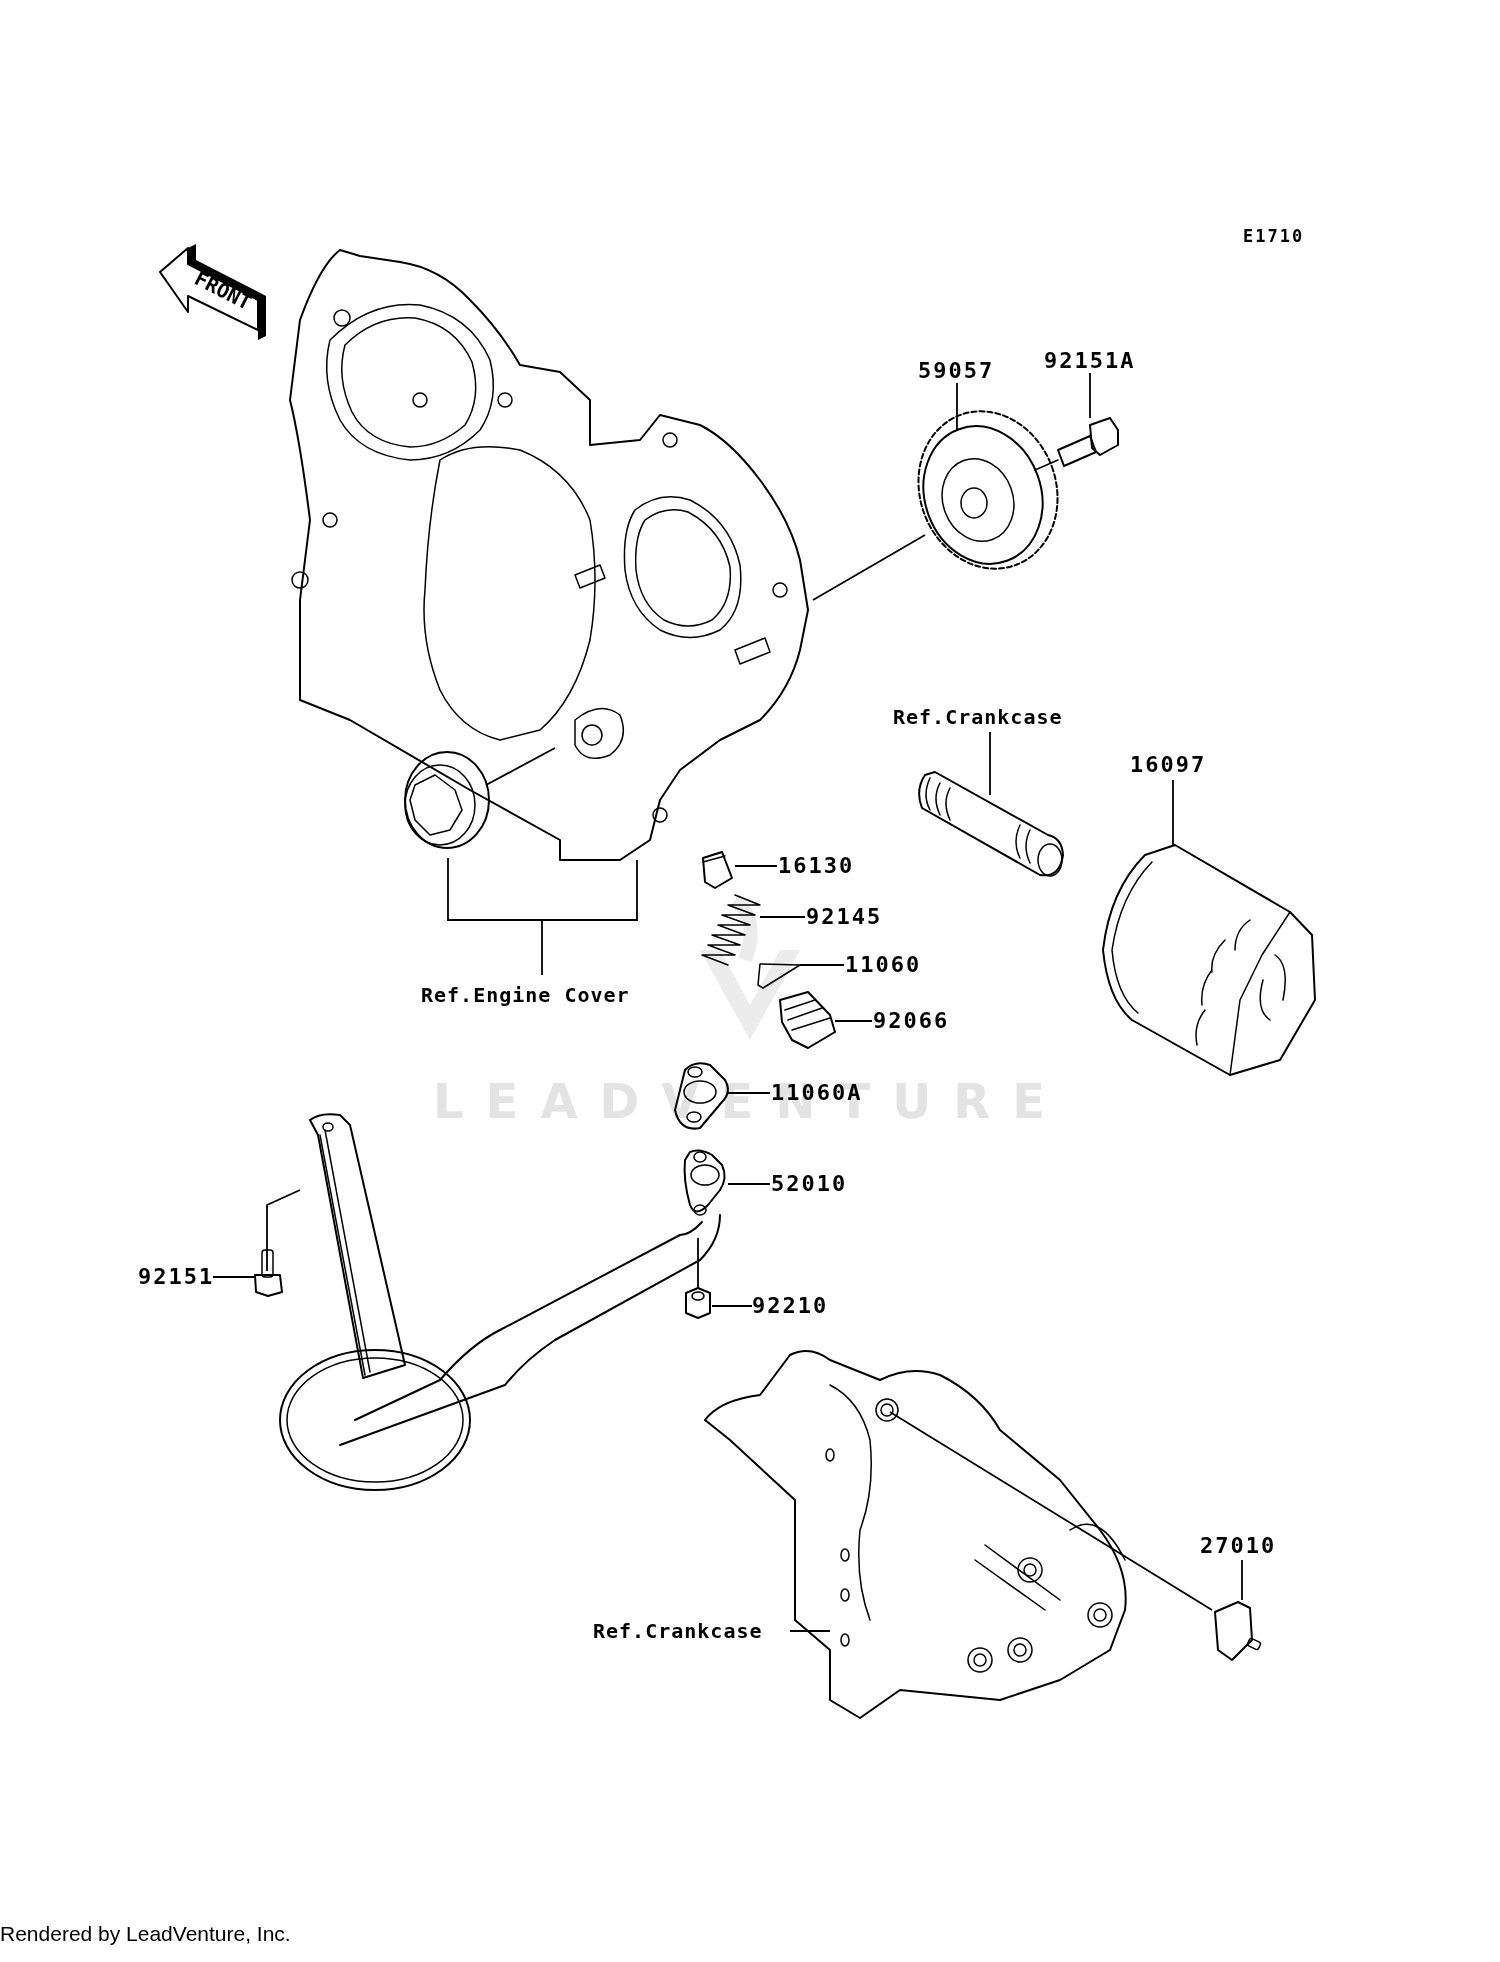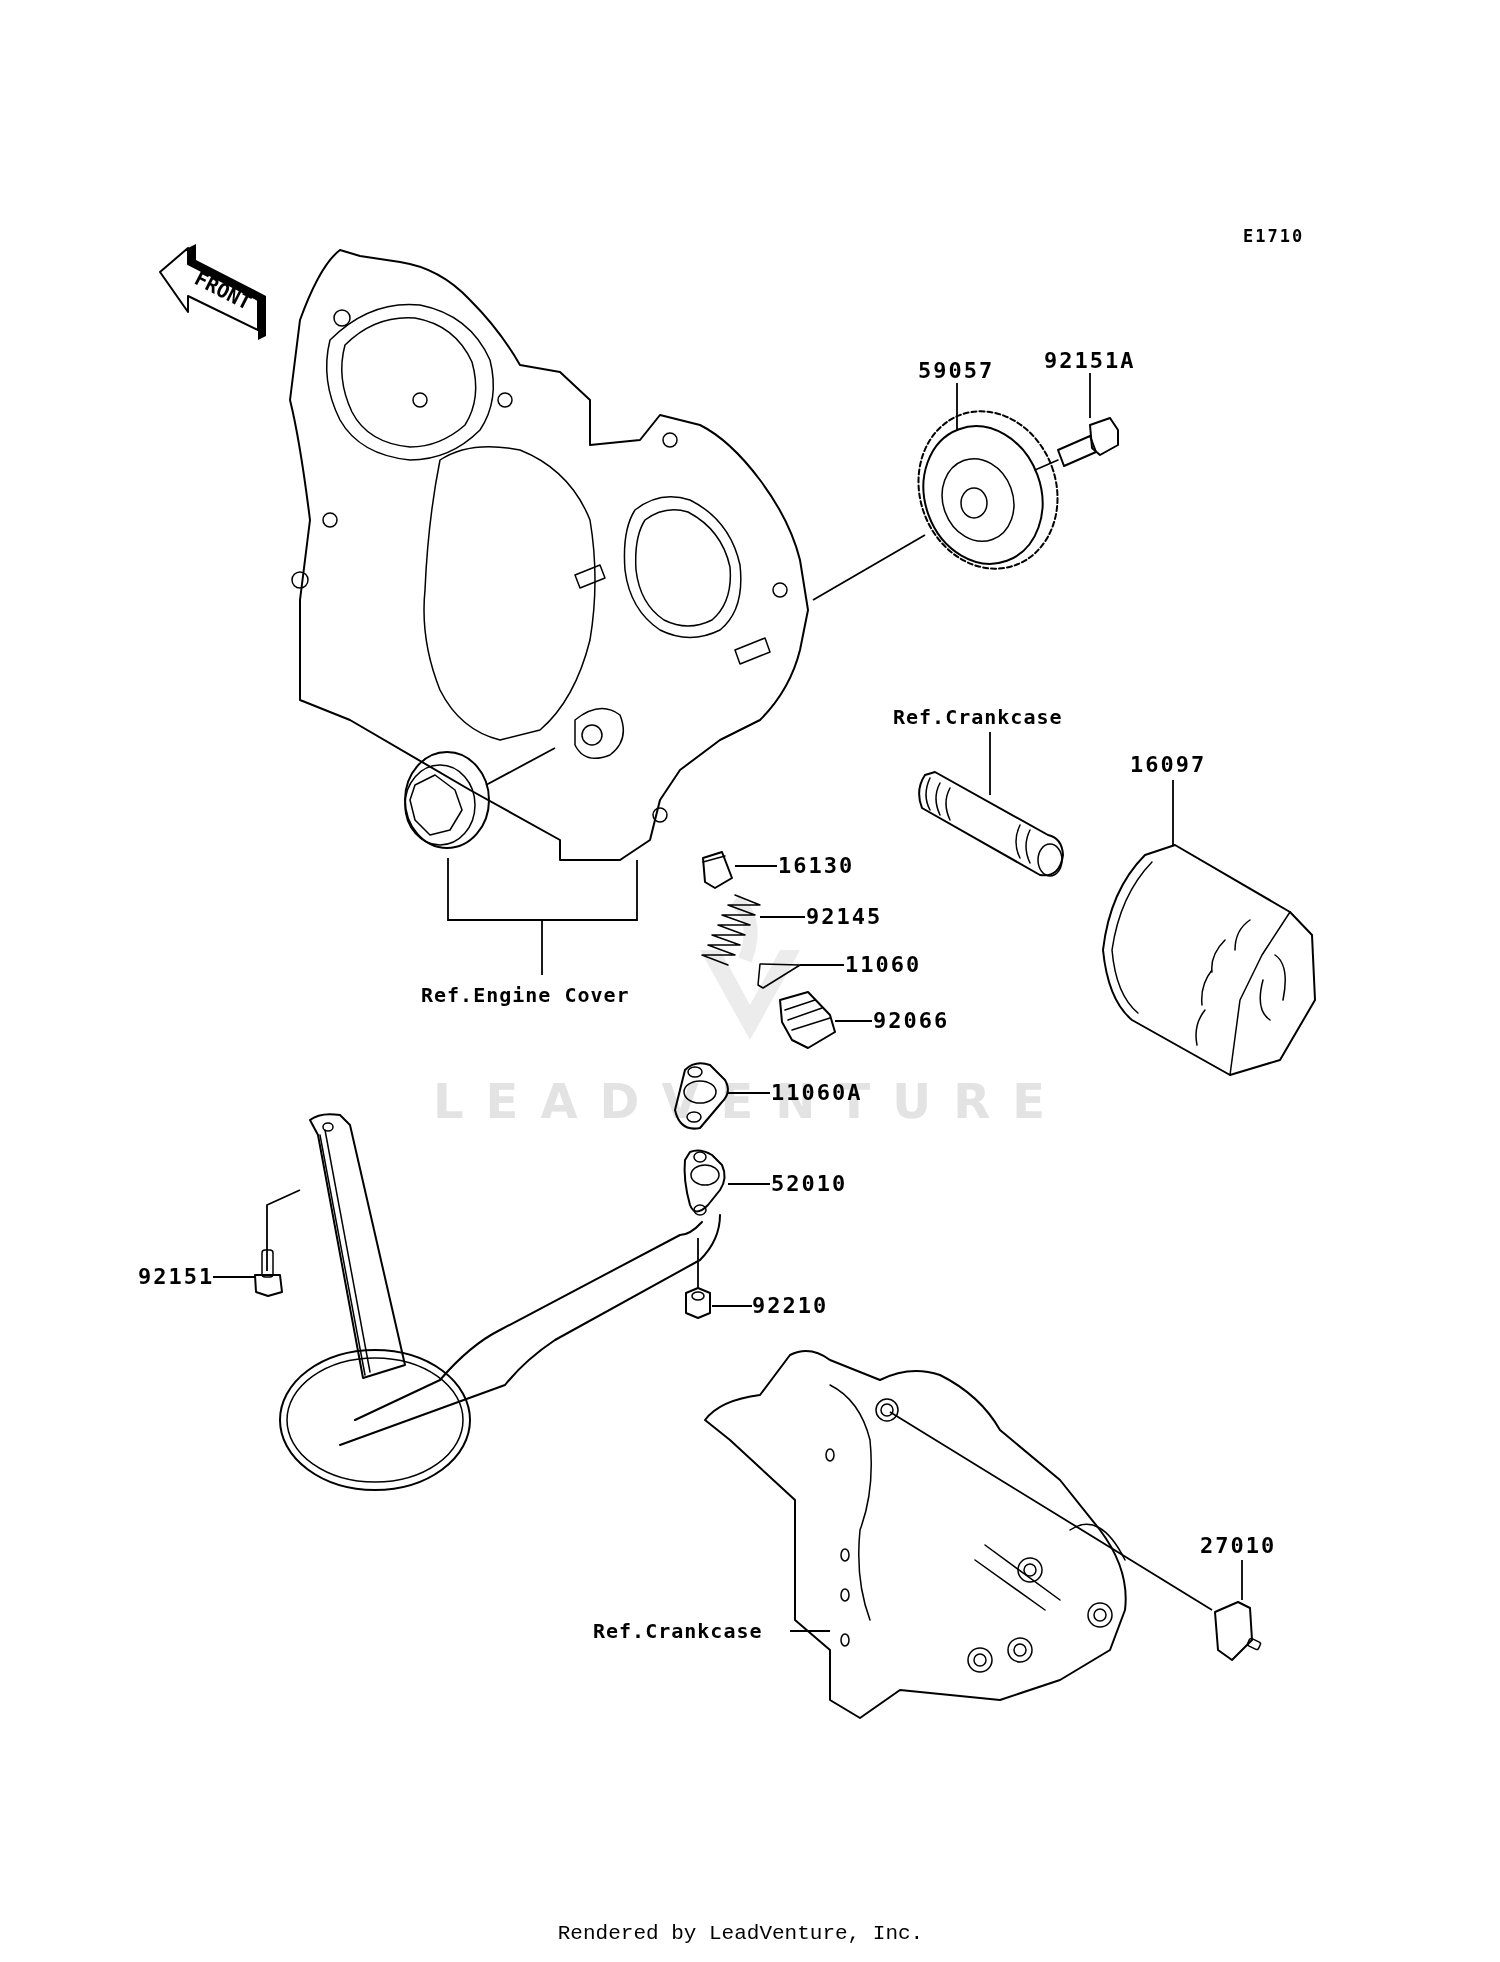--- a/index.html
+++ b/index.html
@@ -5,21 +5,21 @@
   html, body { margin: 0; padding: 0; background: #ffffff; }
   body { width: 1500px; height: 1962px; position: relative; overflow: hidden; font-family: "DejaVu Sans Mono", monospace; }
   #diagram { position: absolute; left: 0; top: 0; width: 1500px; height: 1962px; }
   .ln { fill: none; stroke: #000; stroke-width: 2; stroke-linejoin: round; stroke-linecap: round; }
   .ln-thin { fill: none; stroke: #000; stroke-width: 1.5; stroke-linejoin: round; stroke-linecap: round; }
   .lead { fill: none; stroke: #000; stroke-width: 1.8; }
   .fillw { fill: #fff; stroke: #000; stroke-width: 2; stroke-linejoin: round; }
   .lbl { font-family: "DejaVu Sans Mono", monospace; font-weight: bold; font-size: 22px; fill: #000; letter-spacing: 2px; }
   .ref { font-family: "DejaVu Sans Mono", monospace; font-weight: bold; font-size: 20px; fill: #000; letter-spacing: 1px; }
   .wm { font-family: "DejaVu Sans", sans-serif; font-weight: bold; font-size: 48px; fill: #e3e3e3; letter-spacing: 22px; }
-  .footer { position: absolute; left: 0; width: 1481px; top: 1922px; text-align: center; font-family: Liberation Mono, monospace; font-size: 21px; color: #000; }
+  .footer { position: absolute; left: 0; width: 1481px; top: 1922px; font-family: Liberation Sans, sans-serif; font-size: 21px; color: #000; }
   .code { font-family: "DejaVu Sans Mono", monospace; font-weight: bold; font-size: 17px; fill: #000; letter-spacing: 2px; }
 </style>
 </head>
 <body>
 
 <svg id="diagram" viewBox="0 0 1500 1962" xmlns="http://www.w3.org/2000/svg">
 
   <g>
     <path d="M700 950 L750 1040 L800 950 L780 950 L750 1005 L720 950 Z" fill="#ececec"></path>
     <path d="M735 900 Q760 920 745 960" fill="none" stroke="#ececec" stroke-width="14"></path>

